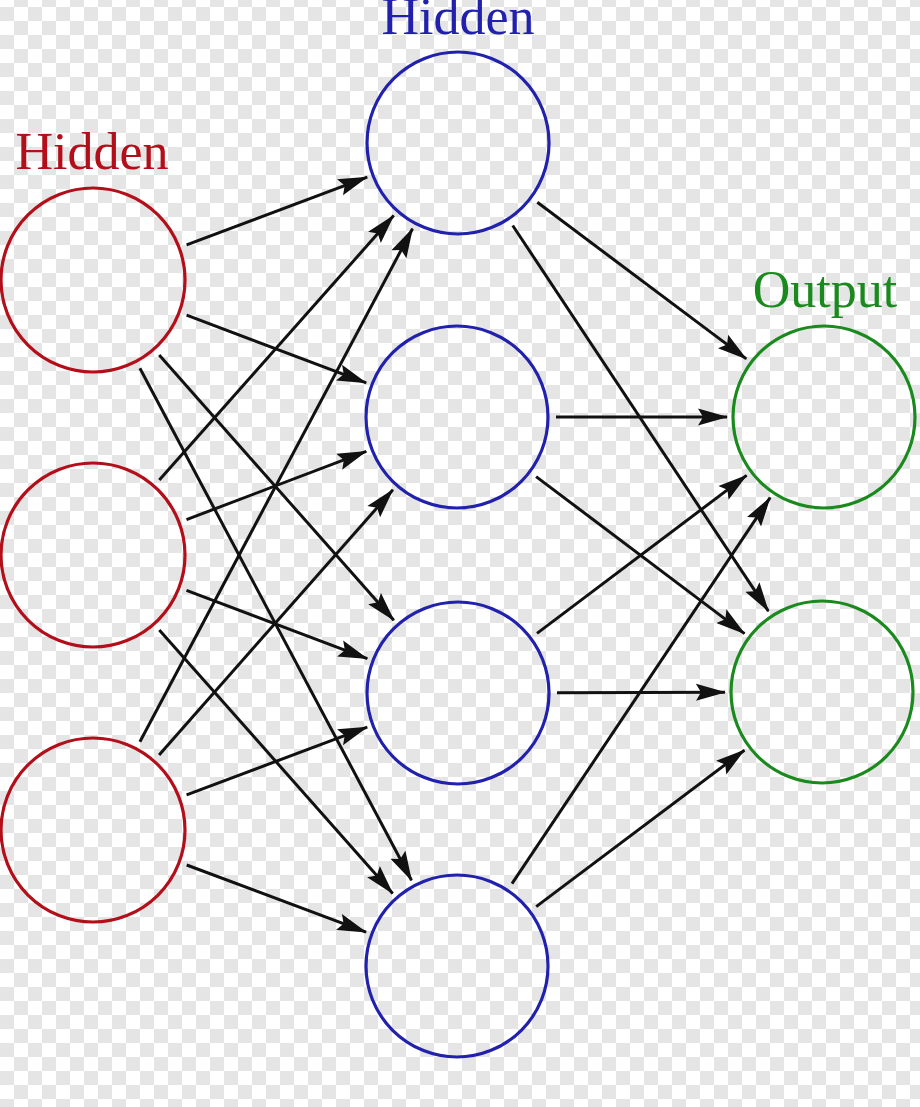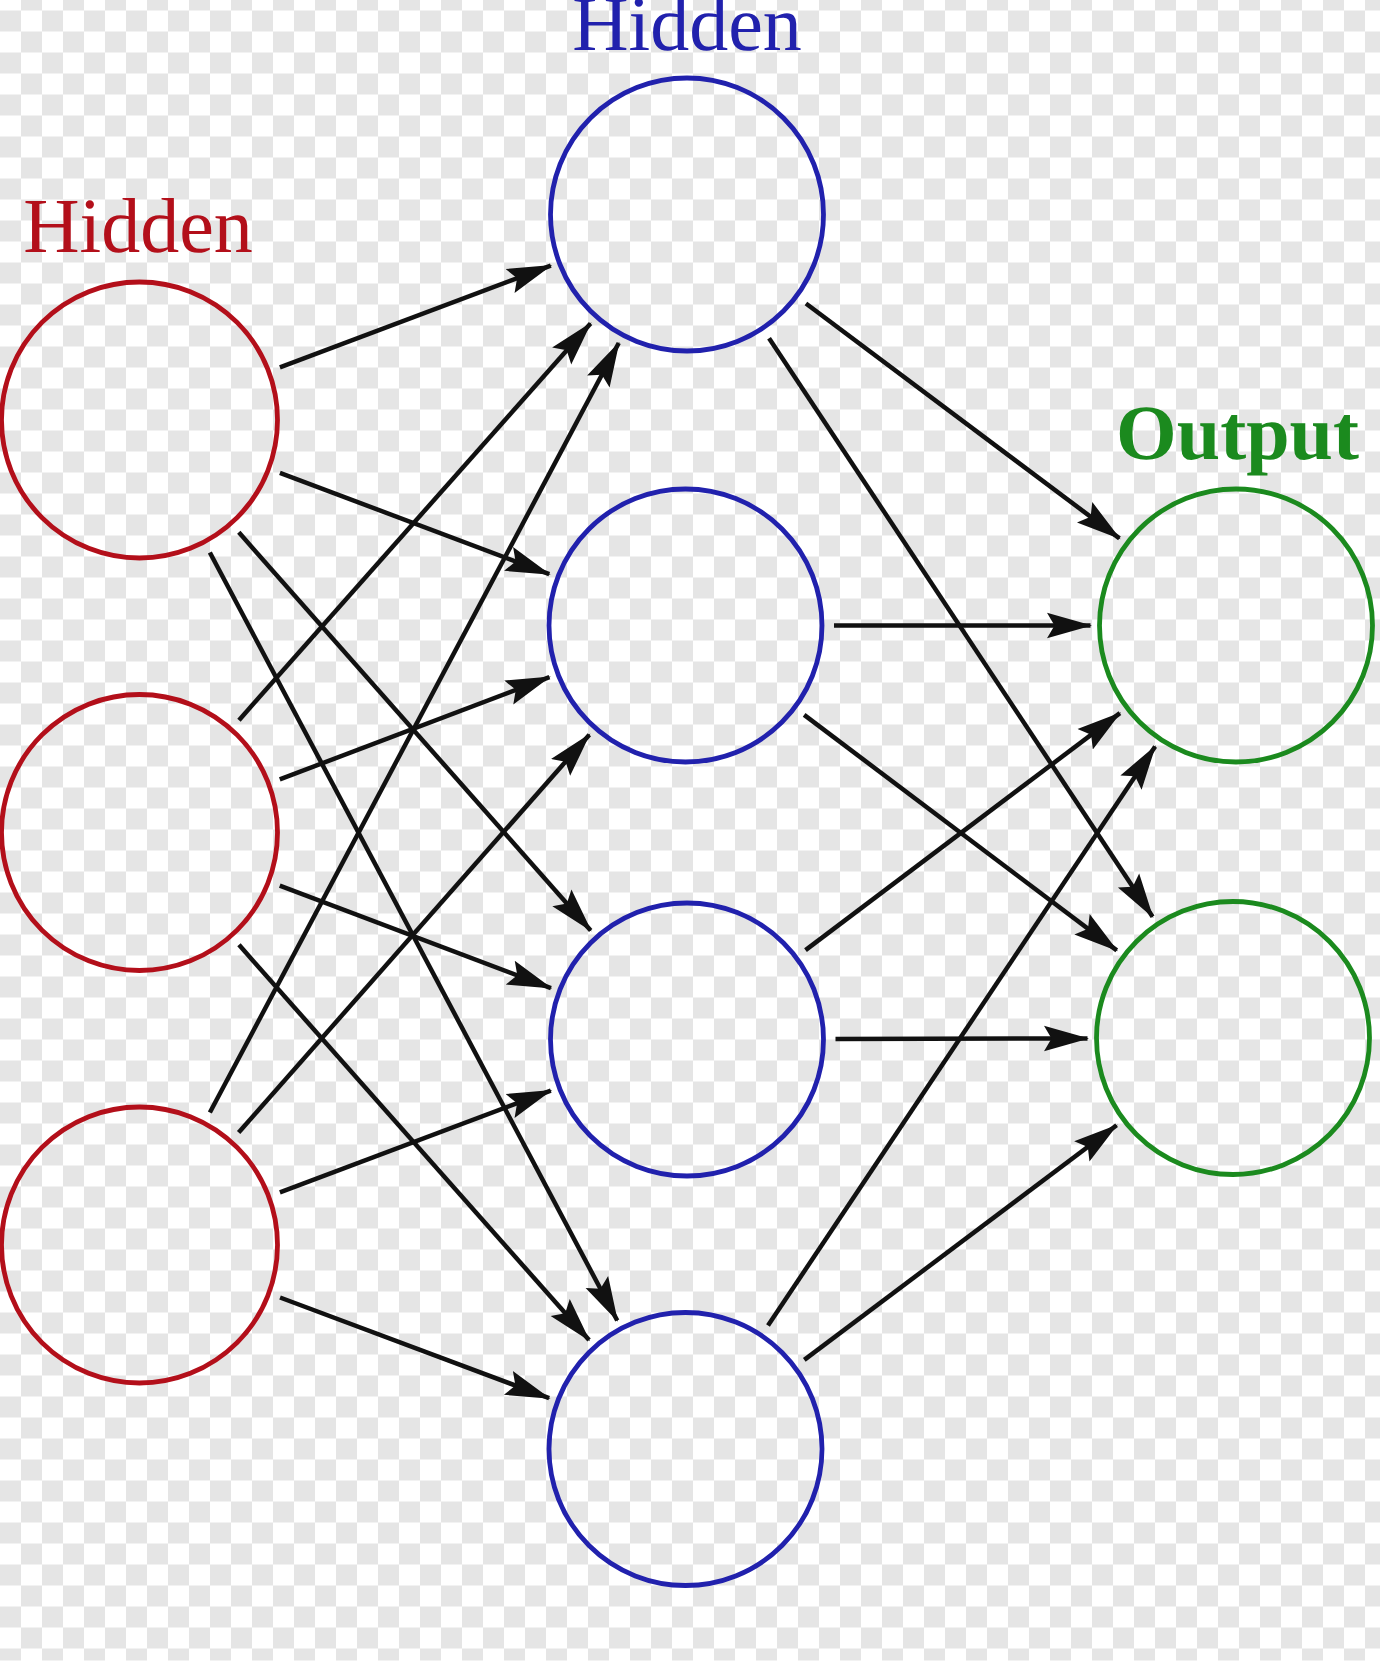--- a/index.html
+++ b/index.html
@@ -79,15 +79,15 @@
         <circle cx="457" cy="966" r="91" fill="none" stroke="#2121ad" stroke-width="3.2"></circle>
         <circle cx="824" cy="417" r="91" fill="none" stroke="#1b8a1e" stroke-width="3.2"></circle>
         <circle cx="822" cy="692" r="91" fill="none" stroke="#1b8a1e" stroke-width="3.2"></circle>
       </g>
   </svg>
 
   <div class="layer-label" id="label-input" style="left: 92px; top: 126px; color: rgb(179, 15, 26);">Hidden</div>
 
   <div class="layer-label" id="label-hidden" style="left: 458px; top: -9px; color: rgb(33, 33, 173);">Hidden</div>
 
-  <div class="layer-label" id="label-output" style="left: 825px; top: 264px; color: rgb(27, 138, 30); font-weight: bold;">Output</div>
+  <div class="layer-label" id="label-output" style="left: 825px; top: 264px; color: rgb(27, 138, 30);">Output</div>
 
 </div>
 
 </body></html>

